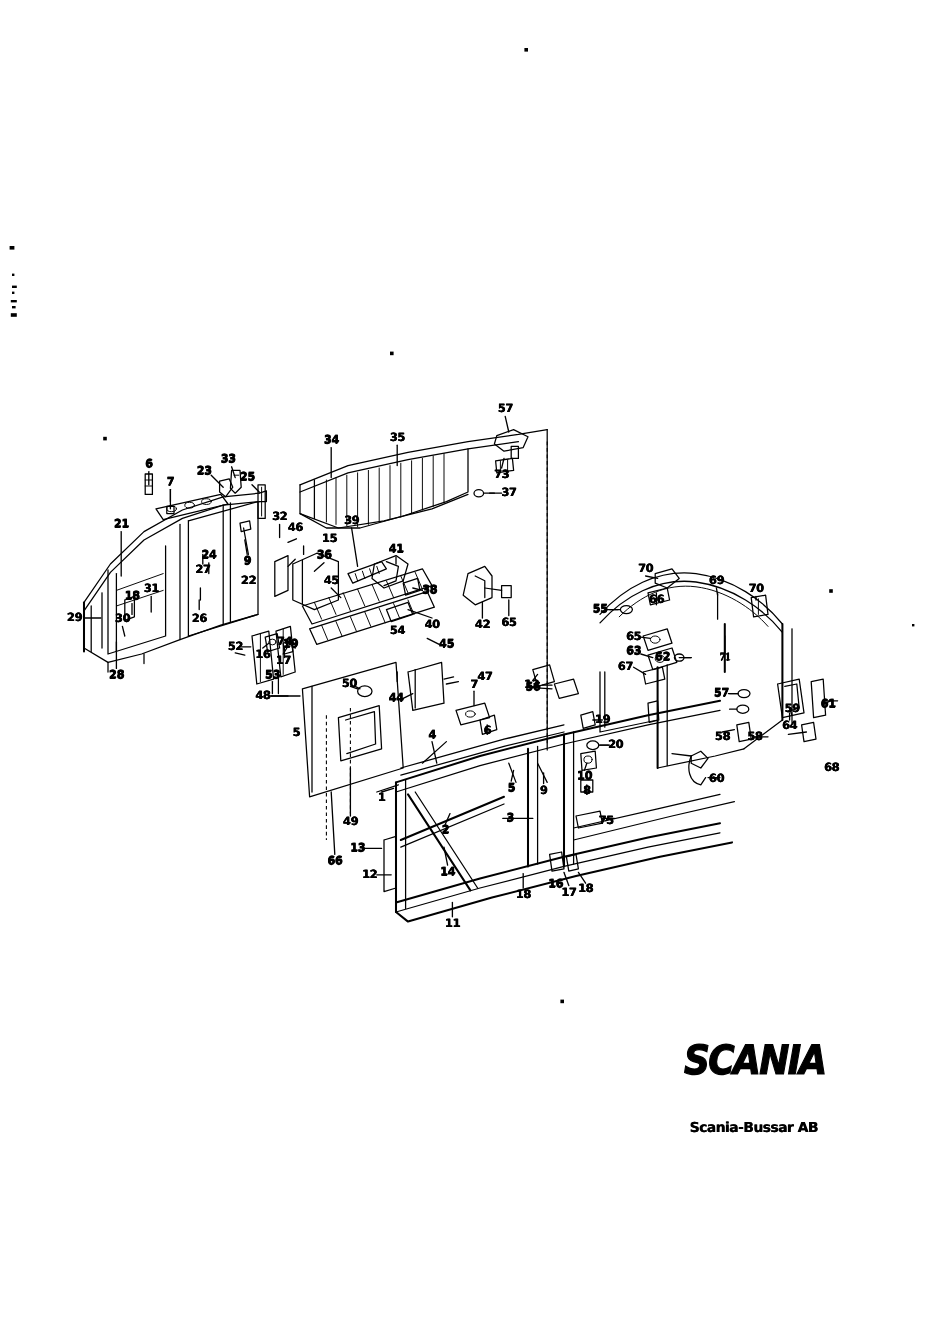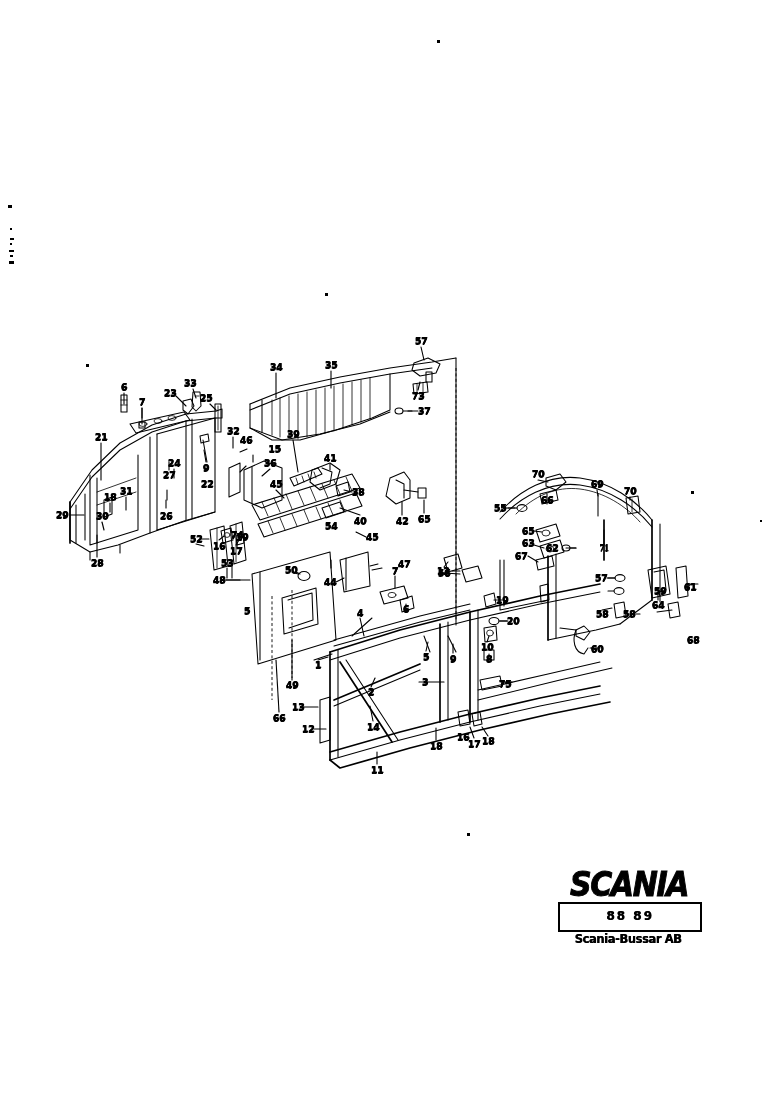--- a/index.html
+++ b/index.html
@@ -611,19 +611,16 @@
       <div class="callout" style="left: 463px; top: 737px;">16</div>
       <div class="callout" style="left: 206px; top: 468px;">9</div>
       <div class="callout" style="left: 247px; top: 611px;">5</div>
       <div class="callout" style="left: 276px; top: 484px;">45</div>
       <div class="callout" style="left: 629px; top: 614px;">58</div>
       <div class="callout" style="left: 443px; top: 571px;">13</div>
     </div>
 
   <div id="logo">
     <div class="wordmark">SCANIA</div>
-    <div class="numbox">
-      <span>88 89</span>
-    </div>
     <div class="maker">Scania-Bussar AB</div>
   </div>
 
 </div>
 
 </body></html>

